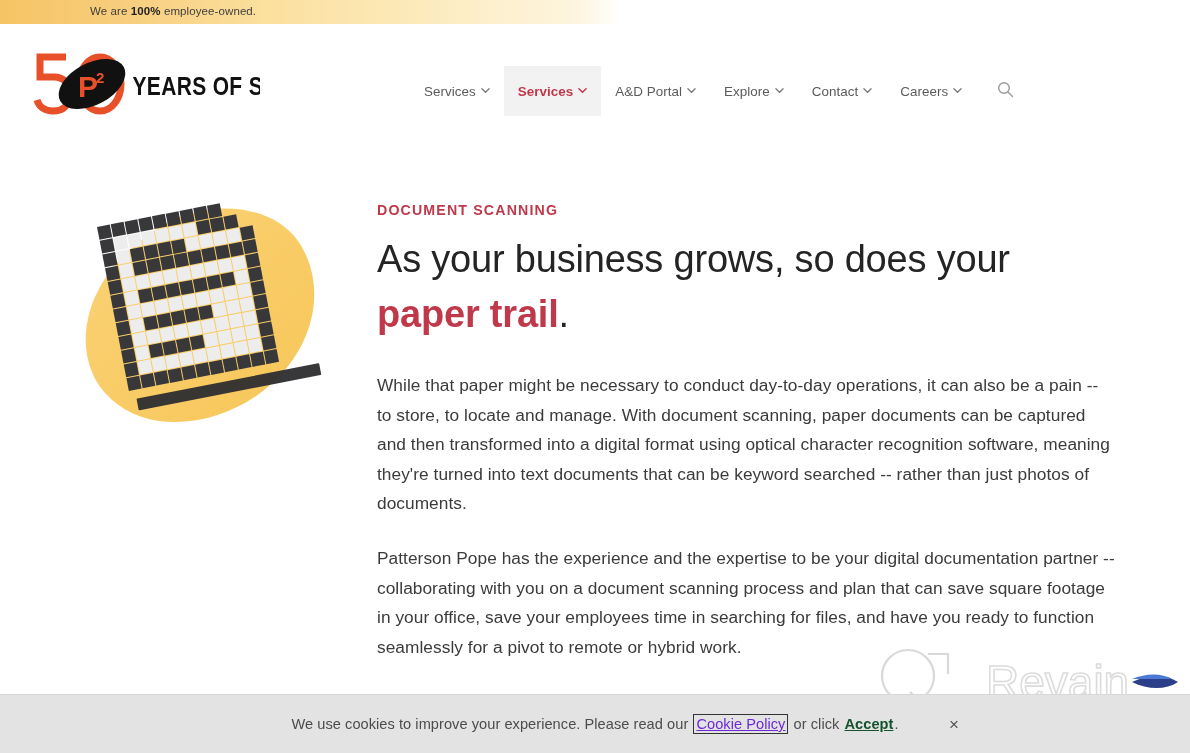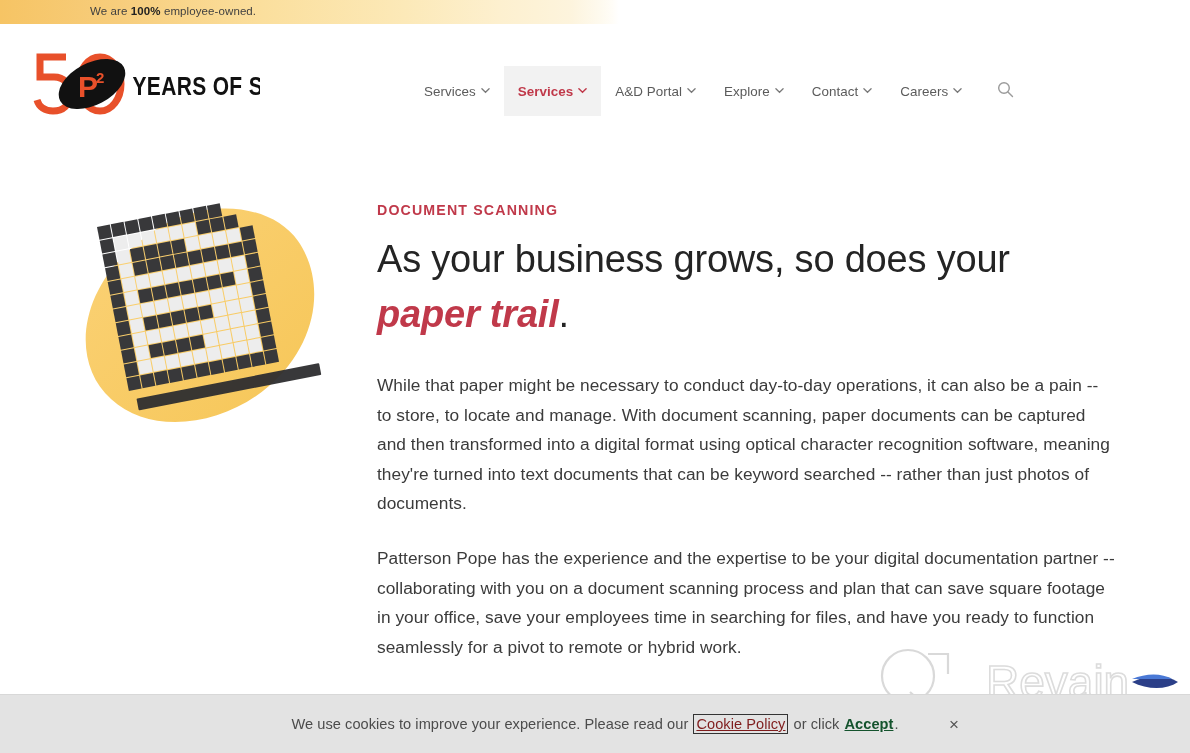--- a/index.html
+++ b/index.html
@@ -158,21 +158,20 @@
     font-size: 38px;
     line-height: 1.44;
     font-weight: 400;
     color: #242424;
     letter-spacing: -0.2px;
     margin-bottom: 30px;
   }
   .headline .accent {
     color: #c0394a;
     font-weight: 700;
-    font-style: italic;
   }
   .headline .period { color: #242424; font-weight: 400; }
 
   .body-p {
     font-size: 17.3px;
     line-height: 1.70;
     color: #3b3b3b;
     margin-bottom: 26px;
     max-width: 740px;
     letter-spacing: 0.05px;
@@ -204,21 +203,21 @@
     justify-content: center;
     z-index: 10;
   }
   .cookie-text {
     font-size: 14.6px;
     color: #4c4c4c;
     white-space: nowrap;
     letter-spacing: 0.05px;
   }
   .cookie-link {
-    color: #7f1d1d;
+    color: #6d28d9;
     text-decoration: underline;
     border: 1px solid #333;
     padding: 1px 2px;
     margin: 0 1px;
     cursor: pointer;
   }
   .cookie-accept {
     color: #14532d;
     font-weight: 700;
     text-decoration: underline;

